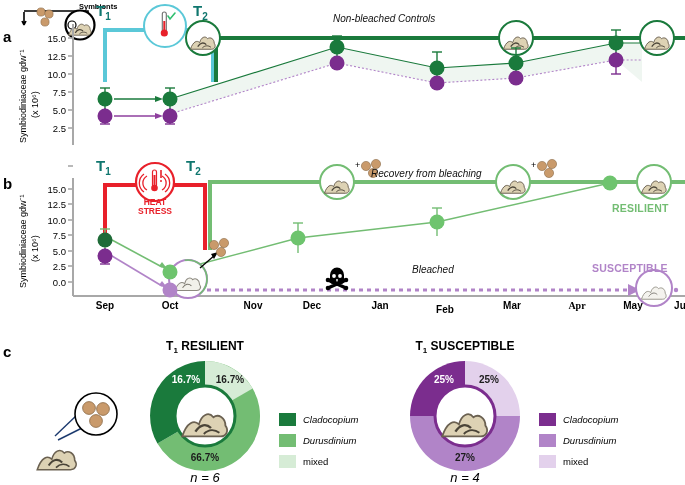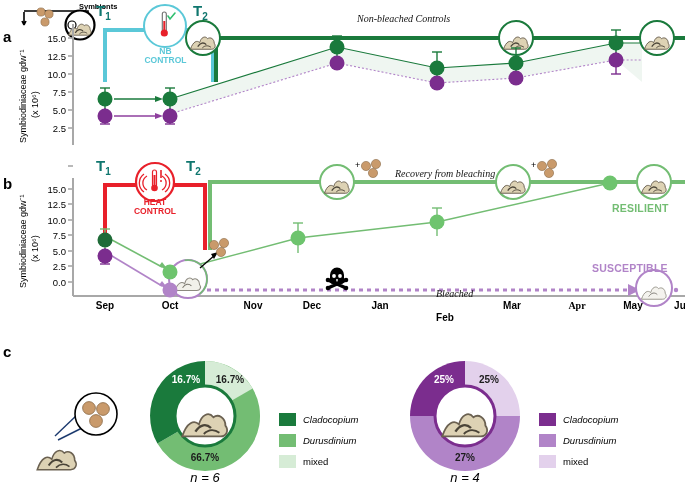--- a/index.html
+++ b/index.html
@@ -59,22 +59,21 @@
     text-align: center;
     line-height: 1.05;
     font-family: "Liberation Sans", sans-serif;
   }
   .ann-italic {
     position: absolute;
     font-size: 10px;
     font-style: italic;
     color: #111;
     white-space: nowrap;
-    font-family: Liberation Serif, serif;
-    margin-left: 24px;
+    font-family: Liberation Sans, sans-serif;
   }
   .outcome-label {
     position: absolute;
     font-size: 10.5px;
     font-weight: bold;
     letter-spacing: .2px;
     font-family: "Liberation Sans", sans-serif;
   }
   .symbionts-label {
     position: absolute;
@@ -453,24 +452,20 @@
   <div class="tick-label" style="left:28px; top:105px; width:38px;">5.0</div>
   <div class="tick-label" style="left:28px; top:123px; width:38px;">2.5</div>
 
   <div class="tx-label" style="left:96px; top:2px;">
     <span>T</span><sub>1</sub>
   </div>
   <div class="tx-label" style="left:193px; top:2px;">
     <span>T</span><sub>2</sub>
   </div>
 
-  <div class="treat-text" style="left:128px; top:47px; width:75px; color:#5bc8d8;">
-    <div>NB</div>
-    <div>CONTROL</div>
-  </div>
 
   <div class="ann-italic" style="left:333px; top:13px;">Non-bleached Controls</div>
 
   <div class="panel-letter" style="left:3px; top:175px;">b</div>
 
   <div class="axis-title" style="left:16px; top:288px; transform: rotate(-90deg);">Symbiodiniaceae gdw⁻¹</div>
   <div class="axis-title" style="left:30px; top:262px; transform: rotate(-90deg);">(x 10⁶)</div>
 
   <div class="tick-label" style="left:28px; top:184px; width:38px;">15.0</div>
   <div class="tick-label" style="left:28px; top:199px; width:38px;">12.5</div>
@@ -482,48 +477,56 @@
 
   <div class="tx-label" style="left:96px; top:157px;">
     <span>T</span><sub>1</sub>
   </div>
   <div class="tx-label" style="left:186px; top:157px;">
     <span>T</span><sub>2</sub>
   </div>
 
   <div class="treat-text" style="left:122px; top:198px; width:66px; color:#e8202a;">
     <div>HEAT</div>
-    <div>CONTROL</div>
+    <div>STRESS</div>
   </div>
 
   <div class="ann-italic" style="left:371px; top:168px;">Recovery from bleaching</div>
-  <div class="ann-italic" style="left:412px; top:288px;">Bleached</div>
+  <div class="ann-italic" style="left:412px; top:264px;">Bleached</div>
 
   <div class="outcome-label" style="left:612px; top:202px; color:#73bd73;">RESILIENT</div>
   <div class="outcome-label" style="left:592px; top:262px; color:#b184c8;">SUSCEPTIBLE</div>
 
   <div class="month-label" style="left:80px;  top:300px; width:50px;">Sep</div>
   <div class="month-label" style="left:145px; top:300px; width:50px;">Oct</div>
   <div class="month-label" style="left:228px; top:300px; width:50px;">Nov</div>
   <div class="month-label" style="left:287px; top:300px; width:50px;">Dec</div>
   <div class="month-label" style="left:355px; top:300px; width:50px;">Jan</div>
-  <div class="month-label" style="left:420px; top:312px; width:50px;">Feb</div>
+  <div class="month-label" style="left:420px; top:304px; width:50px;">Feb</div>
   <div class="month-label" style="left:487px; top:300px; width:50px;">Mar</div>
   <div class="month-label" style="left:552px; top:300px; width:50px;font-family:Liberation Serif, serif;">Apr</div>
   <div class="month-label" style="left:608px; top:300px; width:50px;">May</div>
   <div class="month-label" style="left:658px; top:300px; width:50px;">Jun</div>
 
   <div class="panel-letter" style="left:3px; top:343px;">c</div>
 
 
+  <div class="pie-title" style="left:150px; top:339px; width:110px;">
+    <span>T</span><sub>1</sub>
+    <span>RESILIENT</span>
+  </div>
   <div style="position:absolute; left:164px; top:374px; width:44px; text-align:center; font-size:10px; font-weight:bold; color:#ffffff; font-family:'Liberation Sans',sans-serif;">16.7%</div>
   <div style="position:absolute; left:208px; top:374px; width:44px; text-align:center; font-size:10px; font-weight:bold; color:#1c1c1c; font-family:'Liberation Sans',sans-serif;">16.7%</div>
   <div style="position:absolute; left:183px; top:452px; width:44px; text-align:center; font-size:10px; font-weight:bold; color:#1c1c1c; font-family:'Liberation Sans',sans-serif;">66.7%</div>
   <div class="pie-n" style="left:180px; top:470px; width:50px;">n = 6</div>
 
+  <div class="pie-title" style="left:400px; top:339px; width:130px;">
+    <span>T</span><sub>1</sub>
+    <span>SUSCEPTIBLE</span>
+  </div>
   <div style="position:absolute; left:424px; top:374px; width:40px; text-align:center; font-size:10px; font-weight:bold; color:#ffffff; font-family:'Liberation Sans',sans-serif;">25%</div>
   <div style="position:absolute; left:469px; top:374px; width:40px; text-align:center; font-size:10px; font-weight:bold; color:#1c1c1c; font-family:'Liberation Sans',sans-serif;">25%</div>
   <div style="position:absolute; left:445px; top:452px; width:40px; text-align:center; font-size:10px; font-weight:bold; color:#1c1c1c; font-family:'Liberation Sans',sans-serif;">27%</div>
   <div class="pie-n" style="left:440px; top:470px; width:50px;text-align:center;">n = 4</div>
 
   <div class="legend-row" style="left:279px; top:389px;">
     <div class="legend-sw" style="background:#1a7a3c;"></div>
     <div class="legend-txt ital">Cladocopium</div>
   </div>
   <div class="legend-row" style="left:279px; top:410px;">

